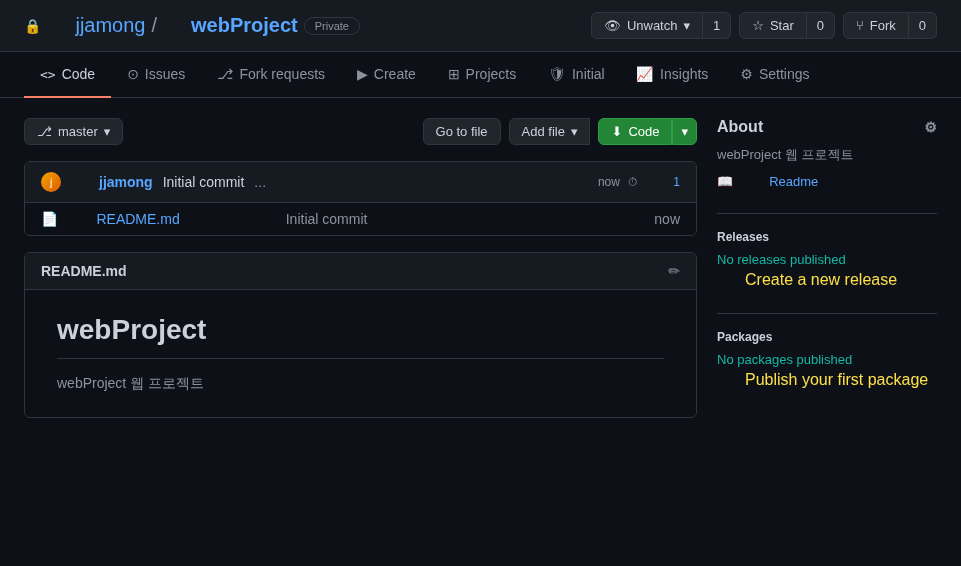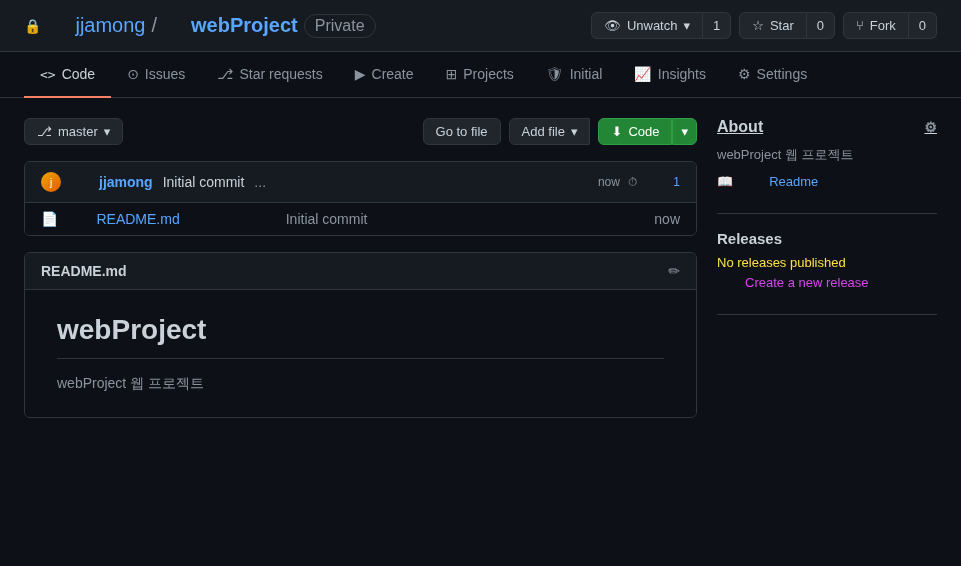--- a/index.html
+++ b/index.html
@@ -32,21 +32,21 @@
       font-size: 14px;
     }
     .repo-owner { color: #58a6ff; font-weight: 400; }
     .repo-sep { color: #8b949e; }
     .repo-name { color: #58a6ff; font-weight: 600; }
     .private-badge {
       background: transparent;
       border: 1px solid #30363d;
       border-radius: 20px;
       padding: 2px 10px;
-      font-size: 16px;
+      font-size: 11px;
       color: #8b949e;
     }
     .header-actions {
       margin-left: auto;
       display: flex;
       gap: 8px;
       align-items: center;
     }
     .btn-group {
       display: flex;
@@ -252,41 +252,40 @@
       margin-bottom: 24px;
     }
     .sidebar-heading {
       font-size: 16px;
       font-weight: 600;
       color: #c9d1d9;
       margin-bottom: 10px;
       display: flex;
       align-items: center;
       justify-content: space-between;
-      text-decoration: underline;
     }
     .sidebar-gear { color: #8b949e; cursor: pointer; font-size: 14px; }
     .sidebar-desc { color: #8b949e; font-size: 13px; margin-bottom: 10px; }
     .sidebar-divider { border: none; border-top: 1px solid #30363d; margin: 16px 0; }
     .sidebar-link-row {
       display: flex;
       align-items: center;
       gap: 8px;
       margin-bottom: 8px;
       font-size: 13px;
     }
     .sidebar-link-icon { color: #8b949e; }
     .sidebar-subheading {
-      font-size: 15px;
+      font-size: 12px;
       font-weight: 600;
       color: #c9d1d9;
       margin-bottom: 8px;
     }
-    .sidebar-muted { color: #fde047; font-size: 13px; margin-bottom: 4px; }
-    .sidebar-action-link { color: #d946ef; font-size: 13px; }
+    .sidebar-muted { color: #14b8a6; font-size: 13px; margin-bottom: 4px; }
+    .sidebar-action-link { color: #fde047; font-size: 16px; }
   </style>
 </head>
 <body>
 
 <div class="page-header">
   <div class="repo-title">
     <span class="lock-icon">🔒</span>
     <a class="repo-owner">jjamong</a>
     <span class="repo-sep">/</span>
     <a class="repo-name">webProject</a>
@@ -325,21 +324,21 @@
   <div class="nav-tab active">
     <span style="font-family:monospace; font-size:13px;">&lt;&gt;</span>
     <span>Code</span>
   </div>
   <div class="nav-tab">
     <span>⊙</span>
     <span>Issues</span>
   </div>
   <div class="nav-tab">
     <span>⎇</span>
-    <span>Star requests</span>
+    <span>Fork requests</span>
   </div>
   <div class="nav-tab">
     <span>▶</span>
     <span>Create</span>
   </div>
   <div class="nav-tab">
     <span>⊞</span>
     <span>Projects</span>
   </div>
   <div class="nav-tab">
@@ -441,14 +440,19 @@
     <hr class="sidebar-divider">
 
     <div class="sidebar-section">
       <div class="sidebar-subheading">Releases</div>
       <p class="sidebar-muted">No releases published</p>
       <a class="sidebar-action-link">Create a new release</a>
     </div>
 
     <hr class="sidebar-divider">
 
+    <div class="sidebar-section">
+      <div class="sidebar-subheading">Packages</div>
+      <p class="sidebar-muted">No packages published</p>
+      <a class="sidebar-action-link">Publish your first package</a>
+    </div>
   </div>
 </div>
 
 </body></html>

